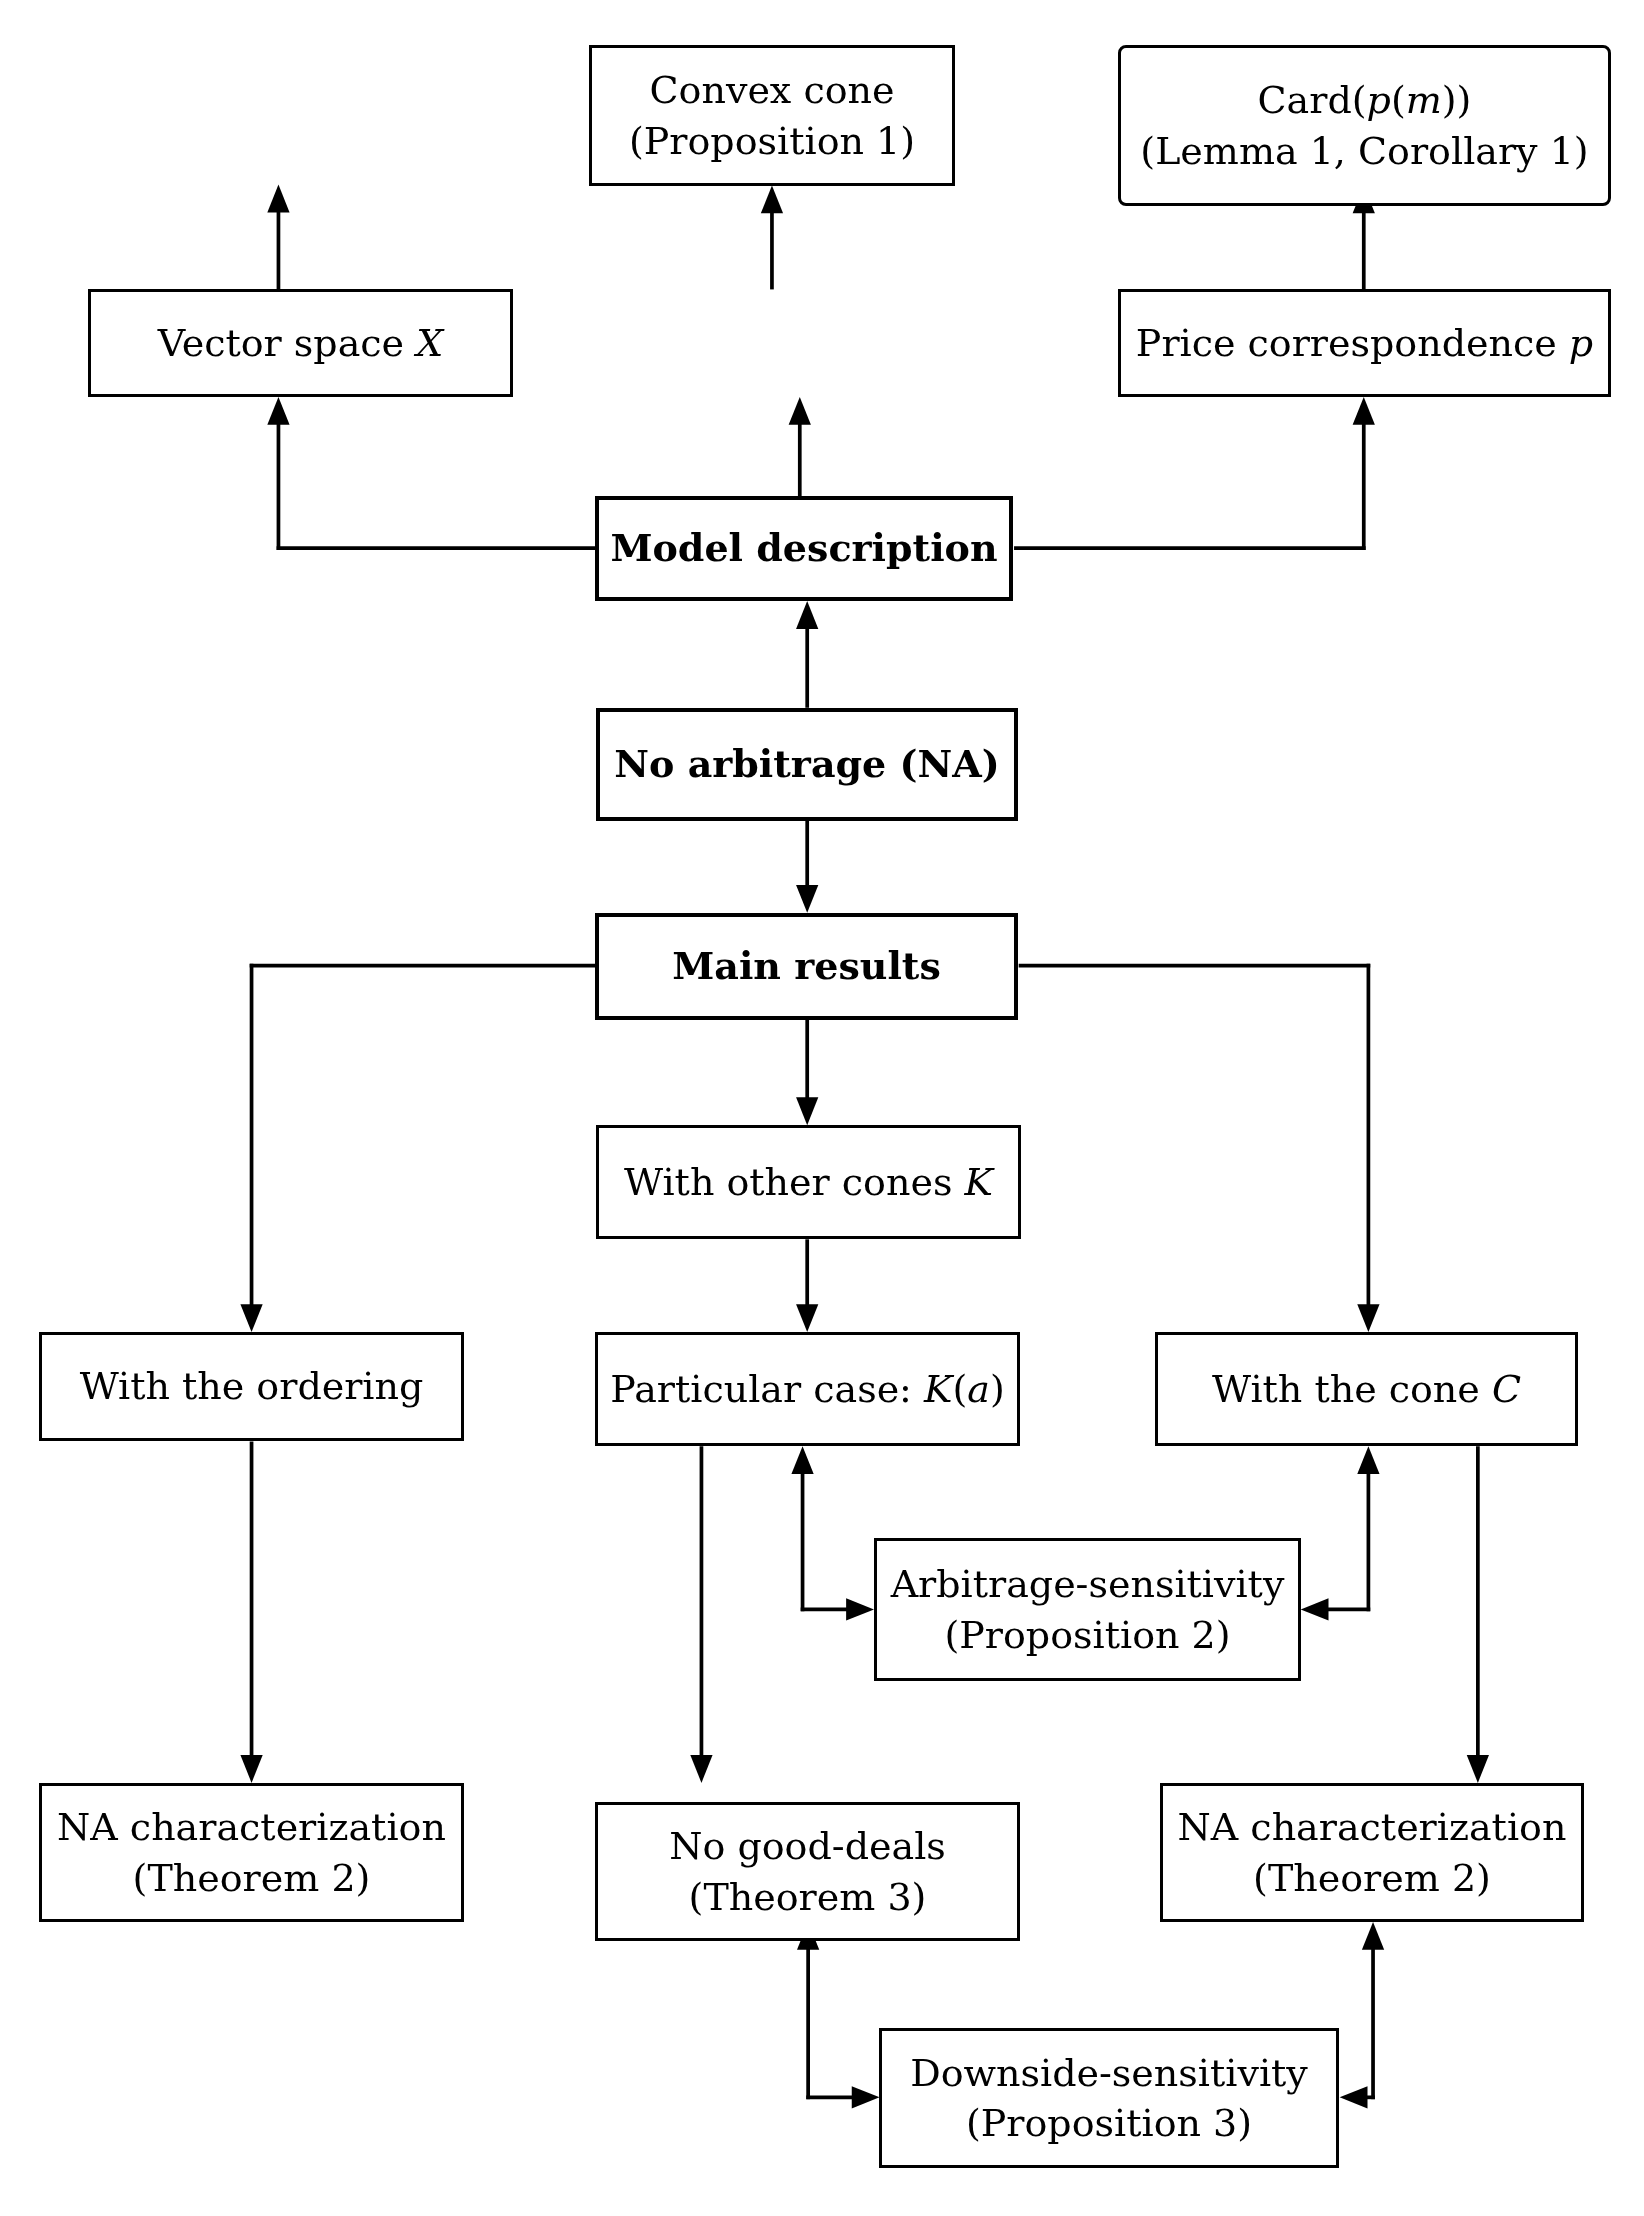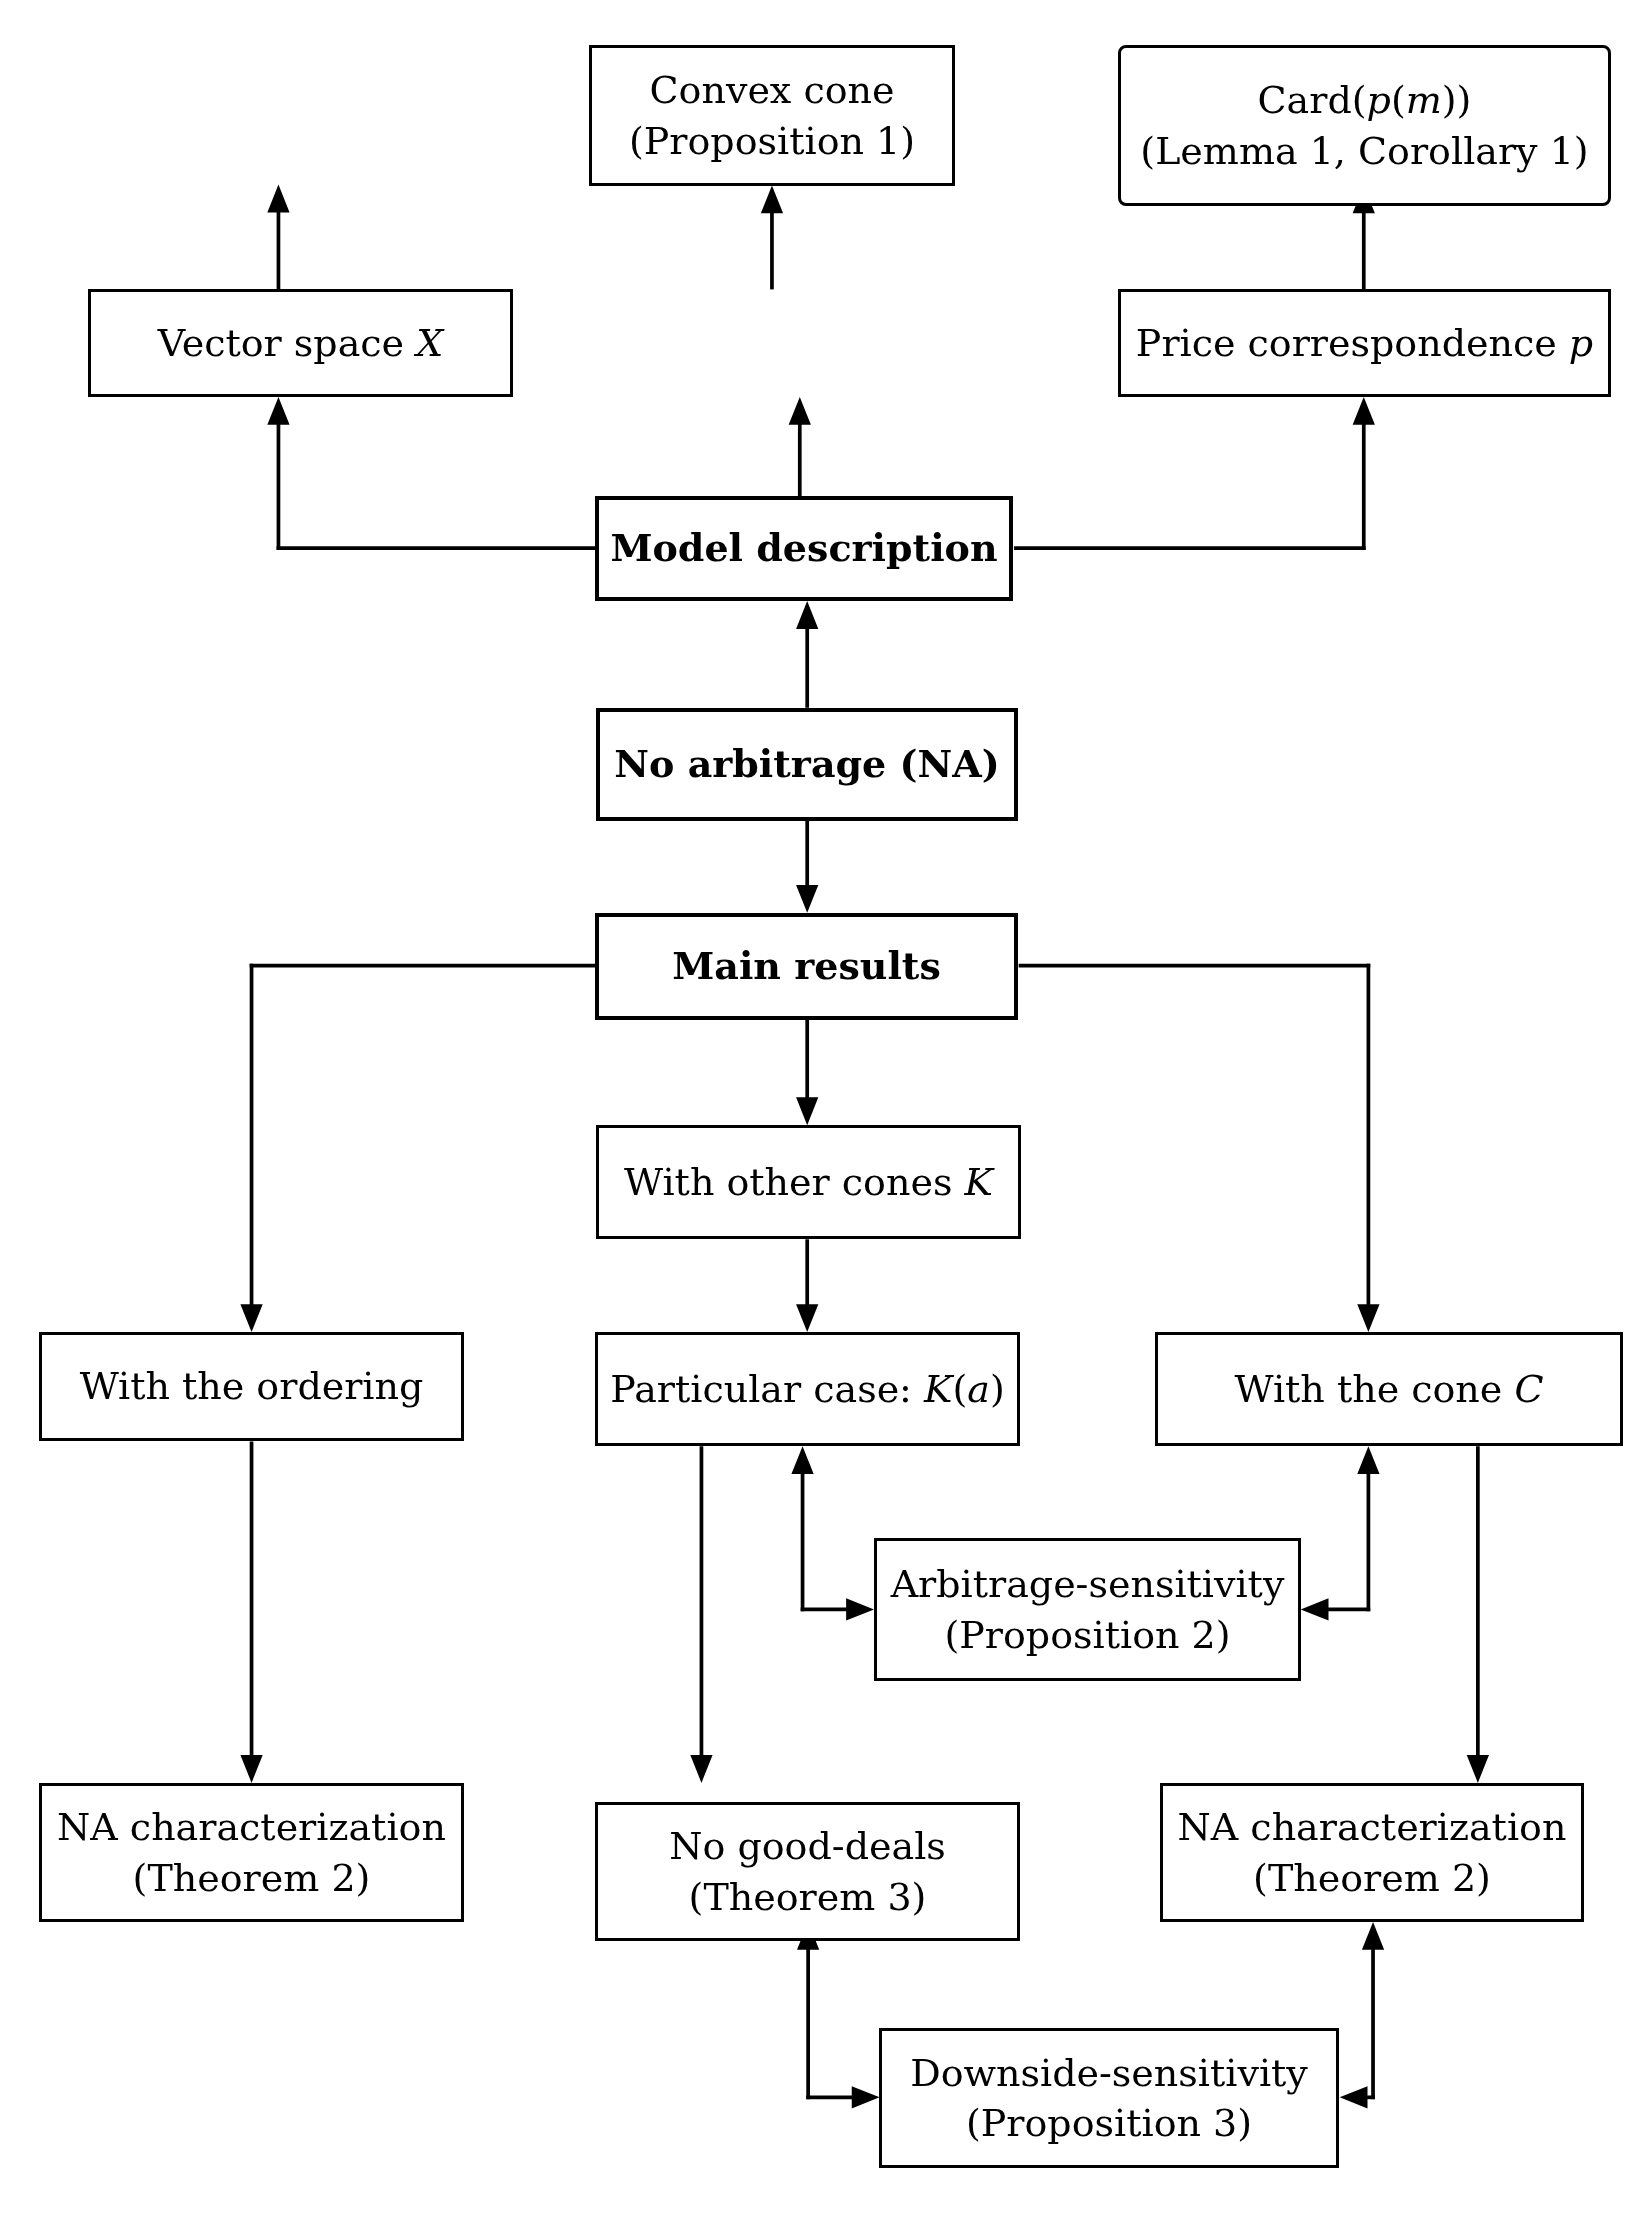--- a/index.html
+++ b/index.html
@@ -198,21 +198,21 @@
     </div>
 
   <div class="box" style="left:39px; top:1332px; width:425px; height:109px;">
       <div class="line"><span>With the ordering</span></div>
     </div>
 
   <div class="box" style="left:595px; top:1332px; width:425px; height:114px;">
       <div class="line"><span>Particular case: </span><em>K</em><span>(</span><em>a</em><span>)</span></div>
     </div>
 
-  <div class="box" style="left:1155px; top:1332px; width:468px; height:114px;">
+  <div class="box" style="left:1155px; top:1332px; width:423px; height:114px;">
       <div class="line"><span>With the cone </span><em>C</em></div>
     </div>
 
   <div class="box" style="left:874px; top:1538px; width:427px; height:143px;">
       <div class="line"><span>Arbitrage-sensitivity</span></div>
       <div class="line"><span>(Proposition 2)</span></div>
     </div>
 
   <div class="box" style="left:39px; top:1783px; width:425px; height:139px;">
       <div class="line"><span>NA characterization</span></div>

